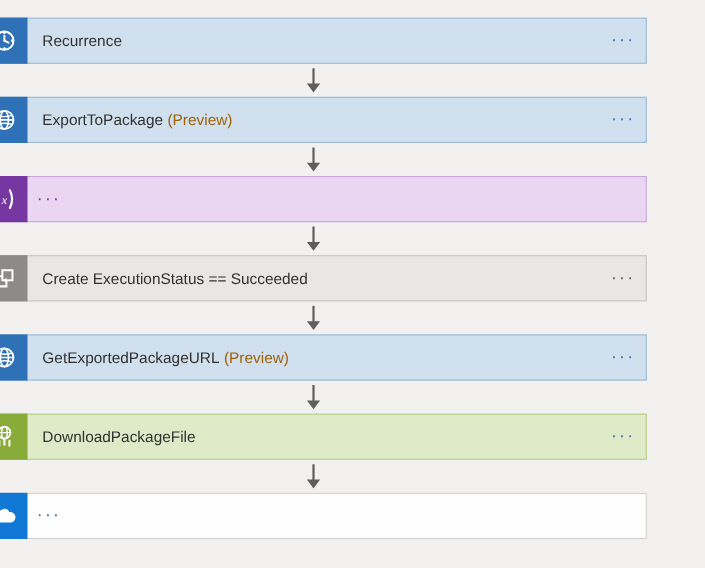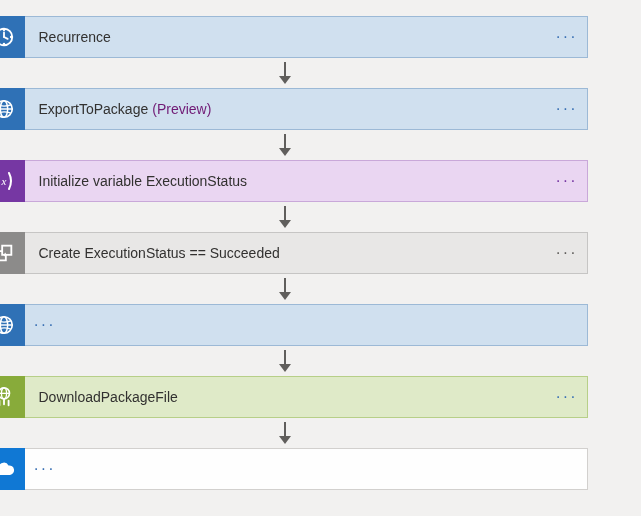--- a/index.html
+++ b/index.html
@@ -2,21 +2,21 @@
 <html><head>
 <meta charset="utf-8">
 <style>
 html,body{margin:0;padding:0;background:#f2f1f0;font-family:"Segoe UI",Arial,sans-serif;font-size:14px;color:#323130}
 .canvas{width:569px;height:516px;position:relative;padding-top:16px;box-sizing:border-box}
 .col{display:flex;flex-direction:column;align-items:center}
 .step{width:606px;height:42px;display:flex;align-items:center;border:1px solid;box-sizing:border-box}
 .ico{width:42px;height:42px;display:flex;align-items:center;justify-content:center;flex:none}
 .ico svg{display:block}
 .lbl{flex:1;padding-left:14px;font-size:14px;color:#323130;white-space:nowrap}
-.lbl .suffix{color:#701a75;margin-left:4px}
+.lbl .suffix{color:#a16207;margin-left:4px}
 .menu{width:40px;height:42px;display:flex;align-items:center;justify-content:center;flex:none;cursor:pointer}
 .menu .dots{color:#3b71b4;letter-spacing:2px;font-size:16px;line-height:1}
 .arrow{height:30px;display:flex;align-items:center;justify-content:center}
 .arrow svg{display:block}
 
 .v-blue{background:#d0e0ef;border-color:#9cb9d6}
 .v-blue .ico{background:#2f71b6}
 .v-purple{background:#ead6f2;border-color:#c9a8d9}
 .v-purple .ico{background:#7637a3}
 .v-grey{background:#e8e7e6;border-color:#c6c5c4}
@@ -79,21 +79,20 @@
         </svg>
       </div>
       <div class="step v-purple">
         <div class="ico">
           <svg width="24" height="22" viewBox="0 0 24 22">
             <path d="M7 3 Q3 11 7 19" fill="none" stroke="#ffffff" stroke-width="2" stroke-linecap="round"></path>
             <path d="M17 3 Q21 11 17 19" fill="none" stroke="#ffffff" stroke-width="2" stroke-linecap="round"></path>
             <text x="12" y="15" text-anchor="middle" font-size="11" font-style="italic" fill="#ffffff" font-family="Georgia,serif">x</text>
           </svg>
         </div>
-        <div class="lbl"><span>Initialize variable ExecutionStatus</span></div>
         <div class="menu">
           <span class="dots">···</span>
         </div>
       </div>
       <div class="arrow">
         <svg width="18" height="26" viewBox="0 0 18 26">
           <line x1="9" y1="2" x2="9" y2="18" stroke="#605e5c" stroke-width="2"></line>
           <polygon points="3,16 15,16 9,24" fill="#605e5c"></polygon>
         </svg>
       </div>
@@ -119,20 +118,21 @@
       <div class="step v-blue">
         <div class="ico">
           <svg width="22" height="22" viewBox="0 0 24 24">
             <circle cx="12" cy="12" r="9" fill="none" stroke="#ffffff" stroke-width="1.8"></circle>
             <ellipse cx="12" cy="12" rx="4" ry="9" fill="none" stroke="#ffffff" stroke-width="1.6"></ellipse>
             <line x1="3" y1="12" x2="21" y2="12" stroke="#ffffff" stroke-width="1.6"></line>
             <path d="M4.5 7.5 Q12 10 19.5 7.5" fill="none" stroke="#ffffff" stroke-width="1.4"></path>
             <path d="M4.5 16.5 Q12 14 19.5 16.5" fill="none" stroke="#ffffff" stroke-width="1.4"></path>
           </svg>
         </div>
+        <div class="lbl"><span>GetExportedPackageURL</span><span class="suffix">(Preview)</span></div>
         <div class="menu">
           <span class="dots">···</span>
         </div>
       </div>
       <div class="arrow">
         <svg width="18" height="26" viewBox="0 0 18 26">
           <line x1="9" y1="2" x2="9" y2="18" stroke="#605e5c" stroke-width="2"></line>
           <polygon points="3,16 15,16 9,24" fill="#605e5c"></polygon>
         </svg>
       </div>

